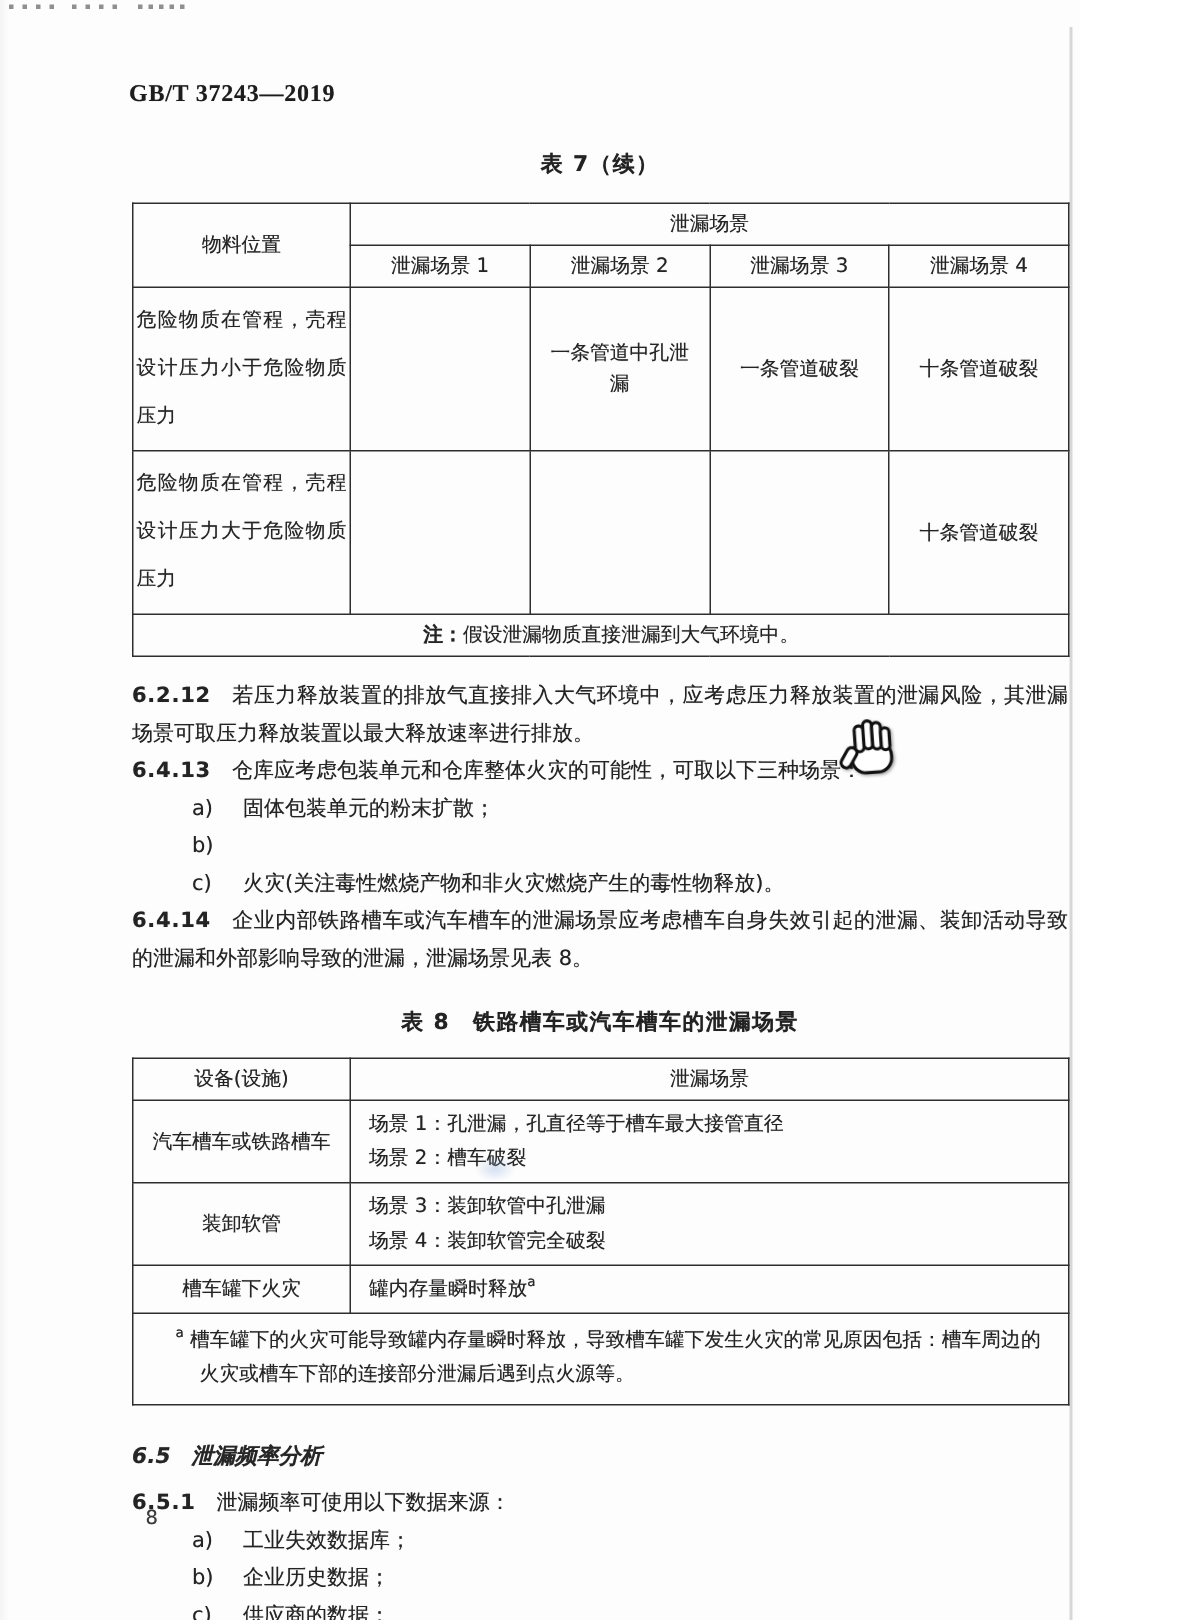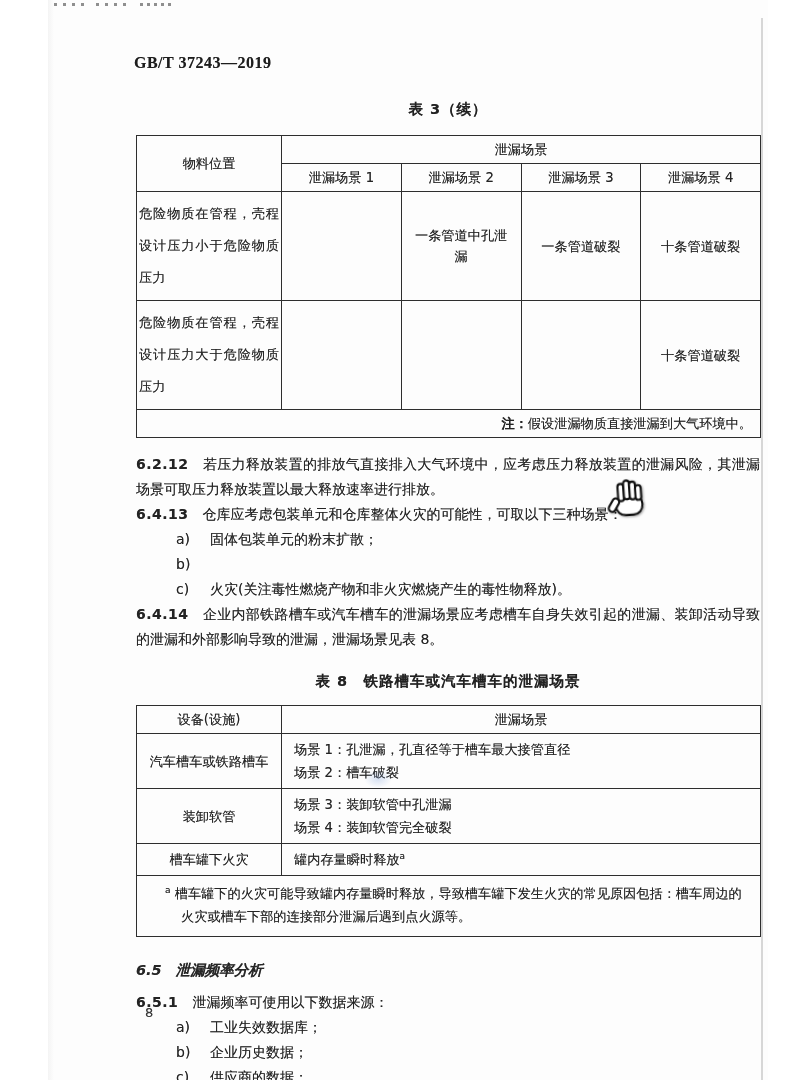--- a/index.html
+++ b/index.html
@@ -4,21 +4,21 @@
 <style>
   * { margin:0; padding:0; box-sizing:border-box; }
   html,body { width:800px; }
   body {
     font-family:"DejaVu Sans","Liberation Sans",sans-serif;
     background:#ffffff;
   }
   .page {
     position:relative; width:720px; height:1080px;
     background:linear-gradient(90deg,#f4f4f4 0px,#fdfdfd 6px,#fdfdfd 100%);
-    color:#262626; overflow:hidden;margin-left:48px;
+    color:#262626; overflow:hidden;
   }
   .scan-edge {
     position:absolute; top:18px; right:5px; bottom:0; width:2px;
     background:#d7d7d7;
   }
   
   .dots { position:absolute; top:3px; left:6px; white-space:nowrap; }
   .dots span {
     display:inline-block; width:3px; height:3px; background:#8f8f8f;
     margin-right:6px; vertical-align:top;
@@ -51,21 +51,21 @@
   th { font-weight:normal; }
   th, td { padding:3px 8px; text-align:center; vertical-align:middle; line-height:21px; }
   .t7 col.c1 { width:145px; }
   .t7 col.cs { width:119.75px; }
   td.pos {
     text-align:justify; text-align-last:left; padding:6px 2px; line-height:32px;
   }
   tr.h1 th { height:28px; }
   tr.h2 th { height:28px; }
   tr.r60 td { height:60px; }
-  tr.noterow td { text-align:right; height:26px; padding-left:22px; }
+  tr.noterow td { text-align:center; height:26px; padding-left:22px; }
   .note-label { font-weight:bold; }
 
   .t8 col.c1 { width:145px; }
   .t8 col.c2 { width:479px; }
   .t8 tr.hd th { height:28px; }
   .t8 td.scen { text-align:left; padding:4px 12px; line-height:23px; }
   .t8 tr.r2l td { height:46px; }
   .t8 tr.r1l td { height:26px; }
   .t8 td.foot {
     text-align:left; padding:6px 10px 8px 44px; text-indent:-16px; line-height:23px;
@@ -111,21 +111,21 @@
   <div class="scan-edge"></div>
 
   <div class="dots">
     <span></span><span></span><span></span><span></span><span></span><span></span><span></span><span></span><span></span><span></span><span></span><span></span><span></span>
   </div>
 
   <div class="doc-number">GB/T 37243—2019</div>
 
   <div class="content">
 
-    <div class="tbl-title t7">表 3（续）</div>
+    <div class="tbl-title t7">表 7（续）</div>
 
     <table class="t7">
       <colgroup>
           <col class="c1">
           <col class="cs">
           <col class="cs">
           <col class="cs">
           <col class="cs">
         </colgroup>
       <tbody>

